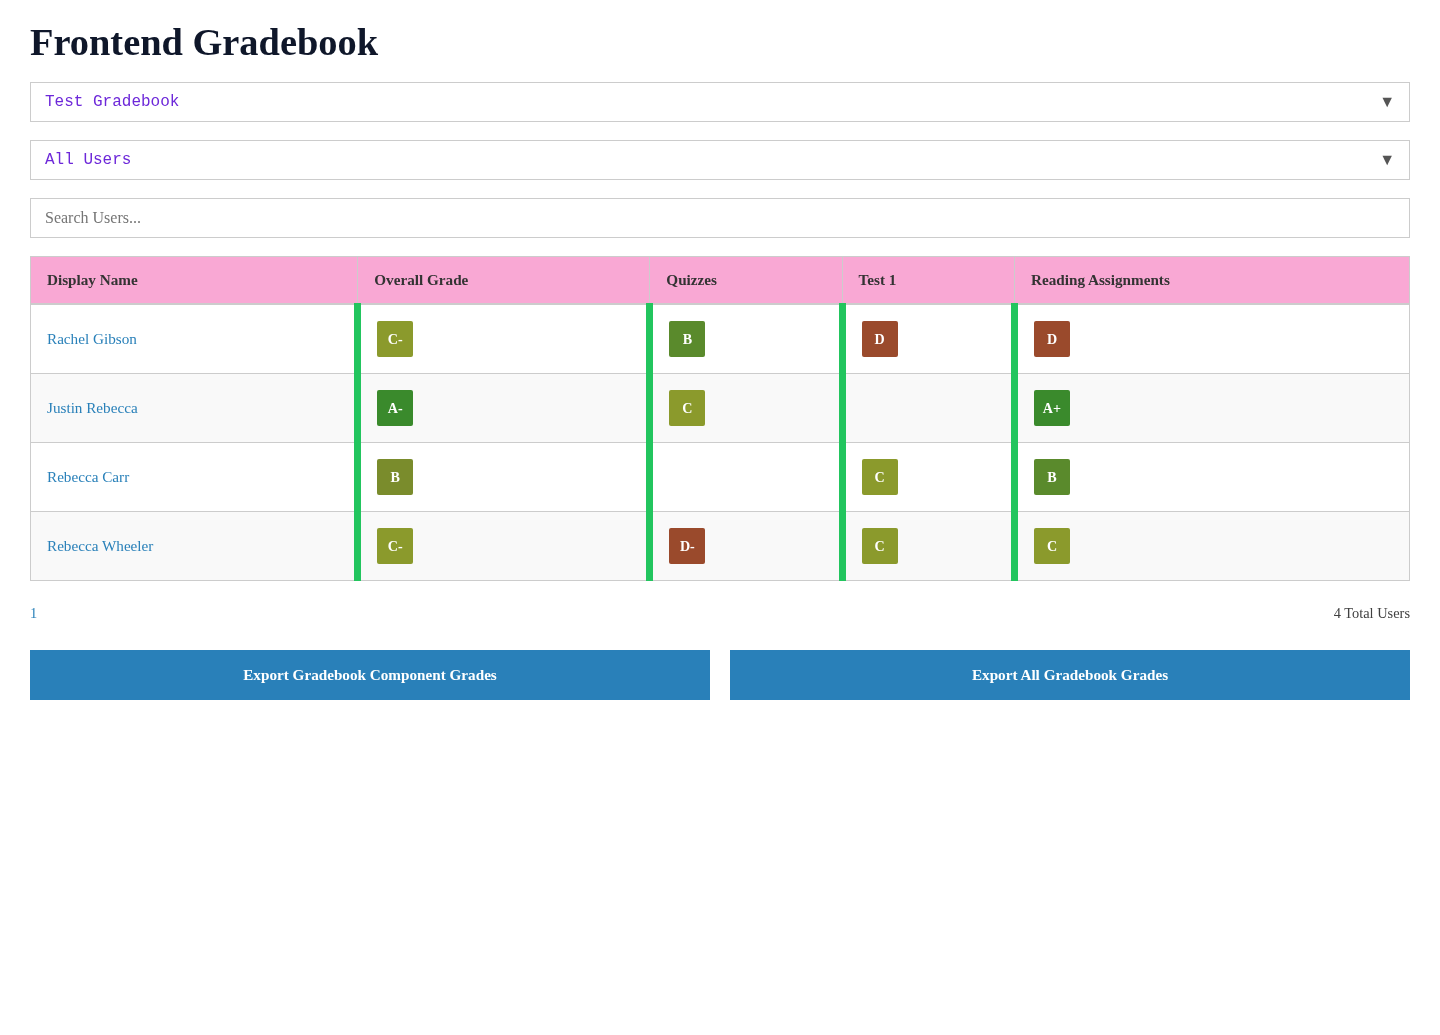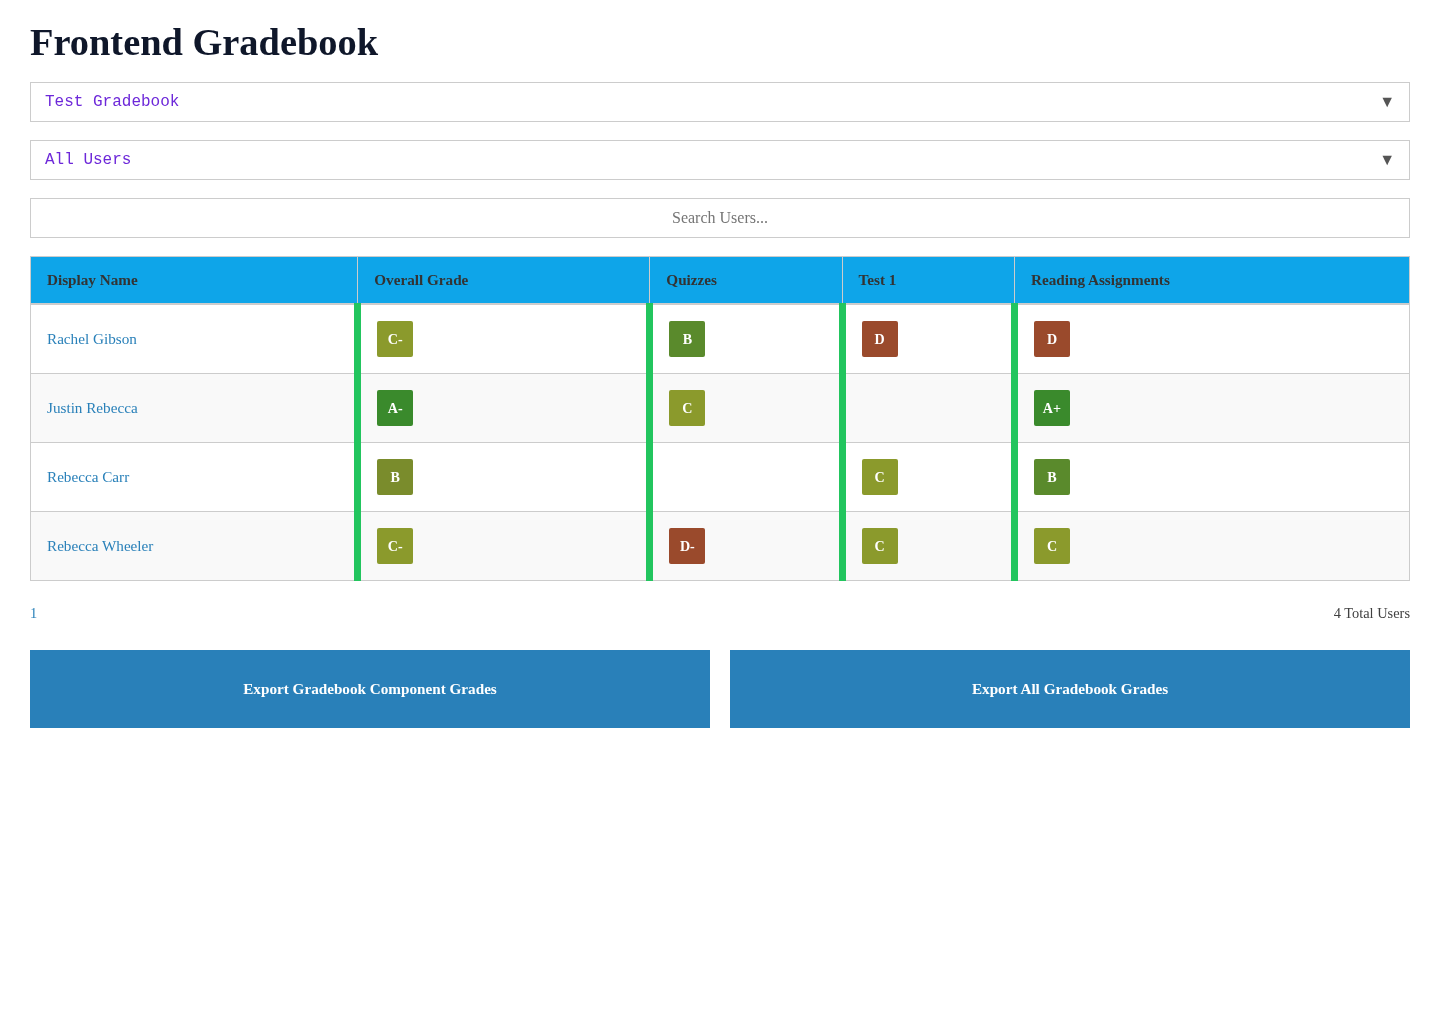--- a/index.html
+++ b/index.html
@@ -52,30 +52,29 @@
       margin-bottom: 18px;
     }
     .search-wrapper input {
       width: 100%;
       padding: 10px 14px;
       font-size: 1em;
       font-family: Georgia, serif;
       color: #a21caf;
       border: none;
       outline: none;
-      text-align: center;
     }
     table {
       width: 100%;
       border-collapse: collapse;
       border: 1px solid #ccc;
       margin-bottom: 16px;
     }
     thead tr {
-      background: #0ea5e9;
+      background: #f9a8d4;
     }
     thead th {
       padding: 14px 16px;
       text-align: left;
       font-weight: bold;
       font-size: 0.95em;
       border-right: 1px solid #ccc;
       border-bottom: 2px solid #ccc;
     }
     thead th:last-child { border-right: none; }
@@ -125,21 +124,21 @@
     .total-users {
       color: #404040;
     }
     .buttons-row {
       display: flex;
       gap: 20px;
       margin-top: 10px;
     }
     .export-btn {
       flex: 1;
-      padding: 30px;
+      padding: 16px;
       background: #2980b9;
       color: #fff;
       font-weight: bold;
       font-size: 0.95em;
       font-family: Georgia, serif;
       border: none;
       cursor: pointer;
       text-align: center;
     }
   </style>

